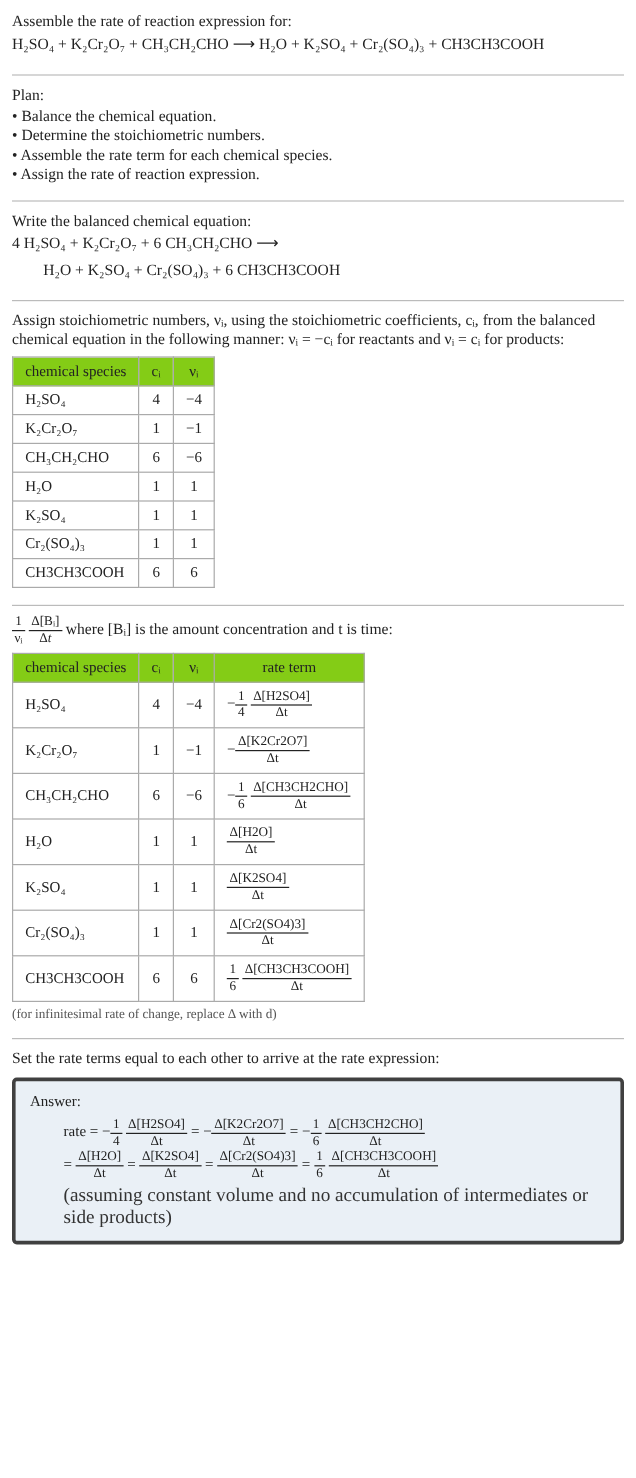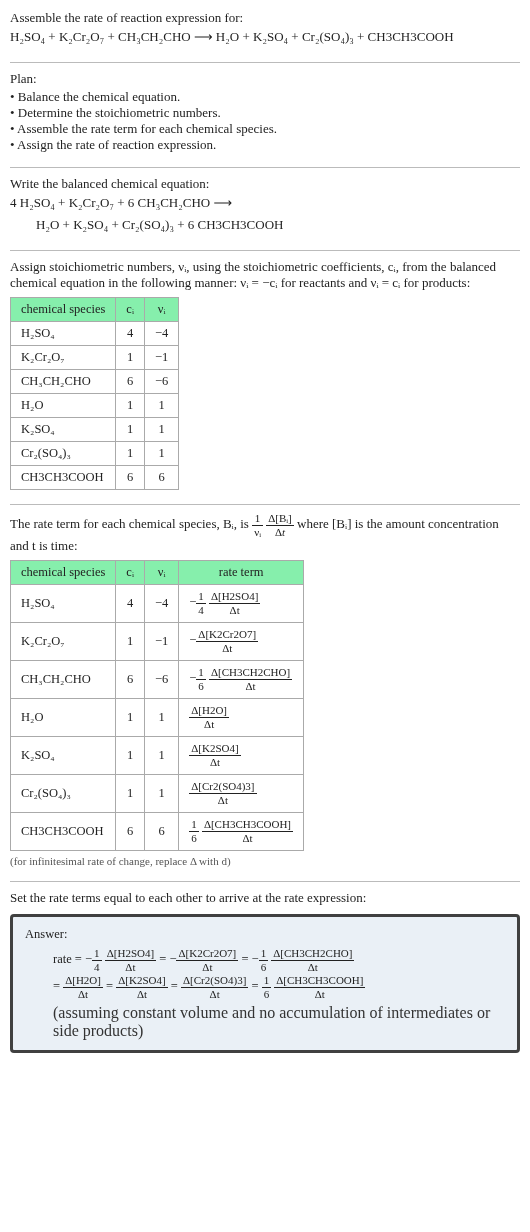--- a/index.html
+++ b/index.html
@@ -31,21 +31,21 @@
     margin-top: 6px;
     font-size: 12.5px;
   }
   table.data th, table.data td {
     border: 1px solid #aaa;
     padding: 4px 10px;
     text-align: center;
     font-weight: normal;
   }
   table.data th {
-    background: #86efac;
+    background: #84cc16;
   }
   .indent {
     padding-left: 26px;
   }
   .frac {
     display: inline-block;
     vertical-align: middle;
     text-align: center;
     font-size: 11px;
     line-height: 1;
@@ -172,21 +172,20 @@
           <td style="text-align:left">CH3CH3COOH</td>
           <td>6</td>
           <td>6</td>
         </tr>
   </tbody>
     </table>
 </div>
 
 <div class="section">
   <div>
-    <span>The rate term for each chemical species, Bᵢ, is </span>
     <span class="frac"><span class="num">1</span><span class="den">νᵢ</span></span>
     <span class="frac"><span class="num">Δ[Bᵢ]</span><span class="den">Δ<i>t</i></span></span>
     <span> where [Bᵢ] is the amount concentration and t is time:</span>
   </div>
 
   <table class="data wider-table">
     <tbody>
         <tr>
       <th>chemical species</th>
       <th>cᵢ</th>

